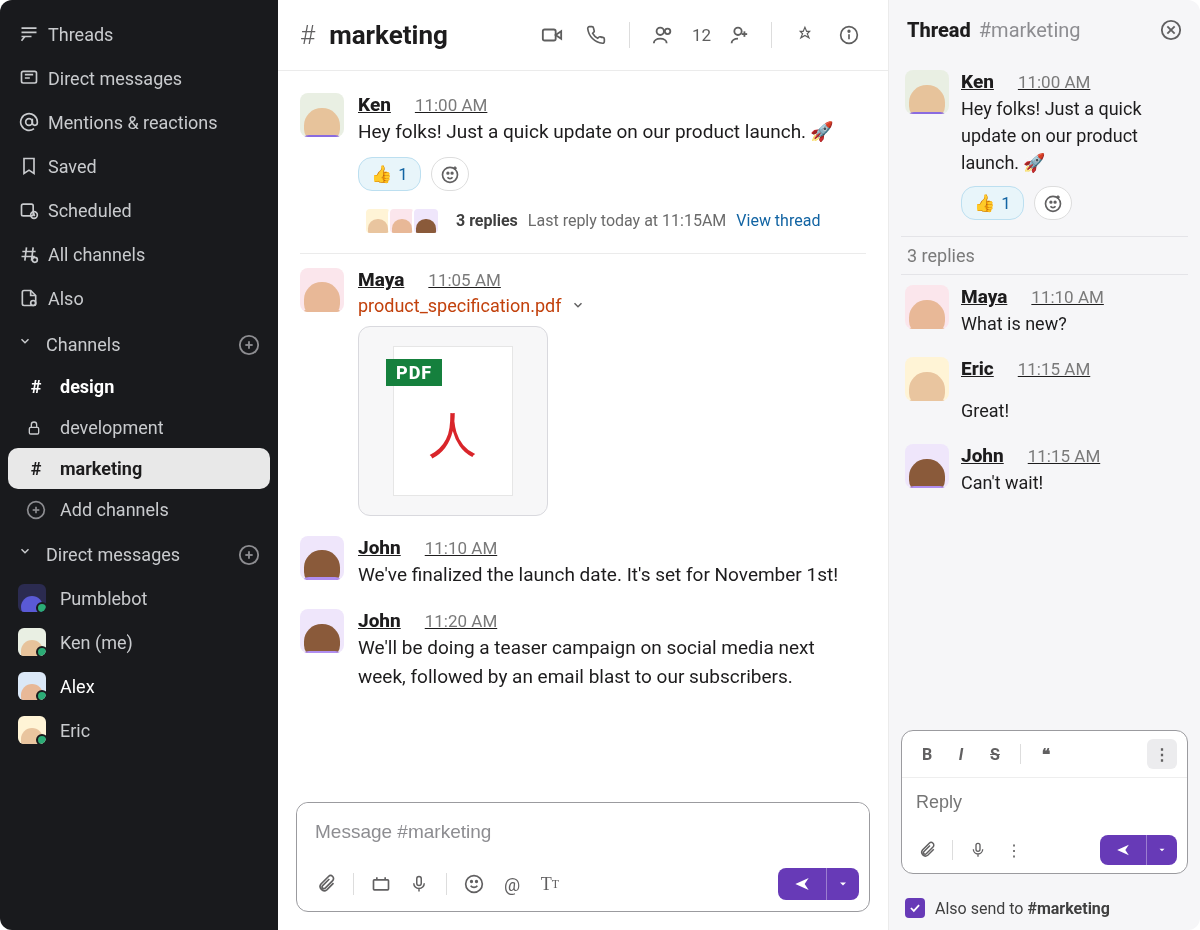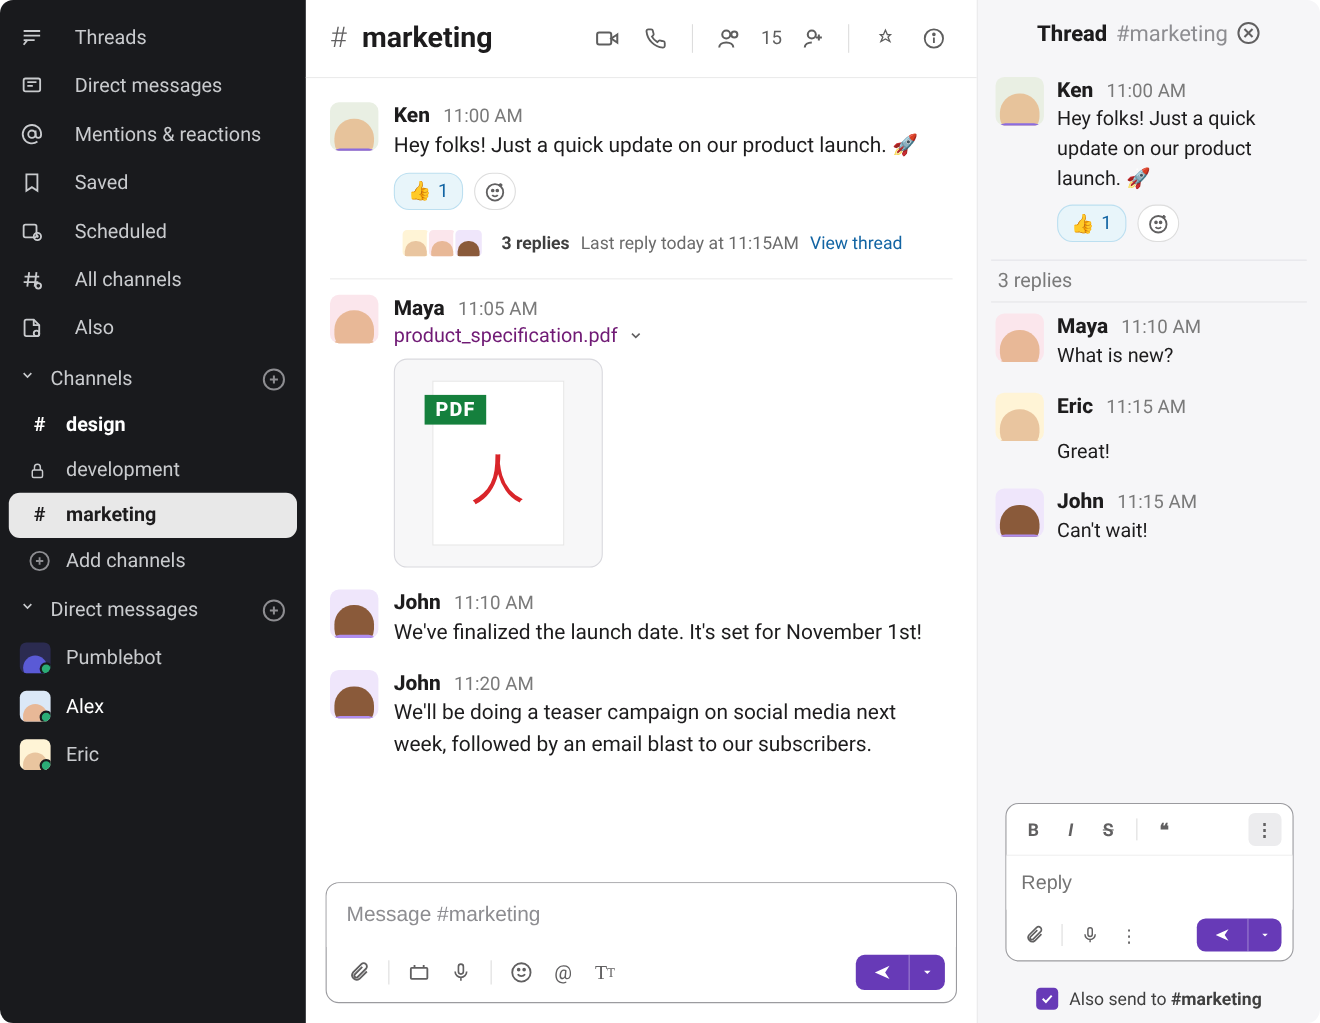--- a/index.html
+++ b/index.html
@@ -1,21 +1,21 @@
 <!DOCTYPE html>
 <html><head>
 <meta charset="utf-8">
 <style>
 * { box-sizing: border-box; margin: 0; padding: 0; }
 body { font-family: -apple-system, BlinkMacSystemFont, "Segoe UI", Roboto, Helvetica, Arial, sans-serif; background: #fff; color: #1d1c1d; }
 .app { display: flex; width: 1200px; height: 930px; overflow: hidden; border-radius: 12px; }
 
 
 .sidebar { width: 278px; background: #191a1d; color: #c9cbce; display: flex; flex-direction: column; padding-top: 12px; font-size: 18px; }
-.sb-item { display: flex; align-items: center; gap: 28px; padding: 11px 18px; cursor: pointer; }
+.sb-item { display: flex; align-items: center; gap: 8px; padding: 11px 18px; cursor: pointer; }
 .sb-item .ic { width: 22px; height: 22px; flex-shrink:0; display:flex; align-items:center; justify-content:center; }
 .sb-heading { display: flex; align-items: flex-start; padding: 14px 18px 10px 18px; gap: 14px; color: #c9cbce; }
 .sb-heading .plus { margin-left: auto; color:#888; }
 .ch-item { display:flex; align-items:center; gap:14px; padding:10px 18px; cursor:pointer; border-radius: 10px; margin: 0 8px; }
 .ch-item .ic { width:20px; text-align:center; }
 .ch-item.bold { font-weight:700; color:#fff; }
 .ch-item.active { background:#e8e8e8; color:#1d1c1d; font-weight:700; }
 .dm-item { display:flex; align-items:center; gap:14px; padding:8px 18px; cursor:pointer; }
 .dm-avatar { width:28px; height:28px; border-radius:6px; position:relative; flex-shrink:0; }
 .dm-avatar .presence { position:absolute; bottom:-2px; right:-2px; width:12px; height:12px; border-radius:50%; background:#2bac76; border:2px solid #191a1d; }
@@ -28,54 +28,54 @@
 .ch-header .name { font-size:26px; font-weight:700; }
 .ch-header .spacer { flex:1; }
 .ch-header .hicon { width:34px; height:34px; display:flex; align-items:center; justify-content:center; color:#5e5e5e; cursor:pointer; }
 .ch-header .sep { width:1px; height:26px; background:#ddd; margin:0 6px; }
 .ch-header .count { font-size:17px; color:#5e5e5e; margin-left:2px; }
 
 .messages { flex:1; overflow-y:auto; padding: 8px 22px 0 22px; }
 .msg { display:flex; gap:14px; padding: 14px 0 6px 0; }
 .avatar { width:44px; height:44px; border-radius:8px; flex-shrink:0; }
 .msg-body { flex:1; min-width:0; }
-.msg-head { display:flex; align-items:baseline; gap:12px; }
+.msg-head { display:flex; align-items:baseline; gap:24px;text-decoration:underline; }
 .msg-head .author { font-weight:800; font-size:19px; }
 .msg-head .time { color:#7a7a7a; font-size:17px; }
 .msg-text { font-size:19px; color:#1d1c1d; margin-top:2px; line-height:1.5; }
 .reactions { display:flex; gap:10px; margin-top:10px; }
 .react { display:flex; align-items:center; gap:6px; background:#e8f5fa; border:1px solid #bcdff0; border-radius:14px; padding:4px 12px; font-size:17px; color:#1264a3; cursor:pointer;}
 .react-add { width:38px; height:34px; border:1px solid #ddd; border-radius:17px; display:flex; align-items:center; justify-content:center; color:#616061; cursor:pointer; background:#fff;}
 
 .thread-summary { display:flex; align-items:center; gap:10px; padding:10px 0 18px 0; border-bottom:1px solid #ebebeb; }
 .ts-avs { display:flex; }
 .ts-av { width:28px; height:28px; border-radius:6px; border:2px solid #fff; margin-left:-4px; }
 .ts-replies { font-weight:700; color:#3f3f3f; margin-left:6px;}
 .ts-last { color:#6b6b6b; }
 .ts-link { color:#1264a3; cursor:pointer; }
 
-.file-line { display:flex; align-items:center; gap:10px; color:#701a75; font-size:18px; margin-top:4px;}
+.file-line { display:flex; align-items:center; gap:10px; color:#c2410c; font-size:18px; margin-top:4px;}
 .file-card { margin-top:10px; border:1px solid #d9d9de; border-radius:12px; width:190px; height:190px; display:flex; align-items:center; justify-content:center; background:#f7f7f8; position:relative;}
 .pdf-inner { width:120px; height:150px; background:#fff; border:1px solid #e6e6e6; position:relative; display:flex; flex-direction:column; align-items:center;}
 .pdf-badge { position:absolute; top:12px; left:-8px; background:#15803d; color:#fff; font-weight:800; font-size:18px; padding:3px 10px; letter-spacing:1px;}
 .pdf-glyph { margin-top:56px; color:#d9252a; font-size:48px; font-family: serif;}
 
 .composer { margin:10px 18px 18px 18px; border:1.5px solid #9b9b9f; border-radius:12px; }
 .composer input { width:100%; border:none; outline:none; padding:18px 18px; font-size:19px; border-radius:12px 12px 0 0;}
 .composer input::placeholder{color:#8d8d91;}
 .ctoolbar { display:flex; align-items:center; gap:4px; padding:6px 10px 10px 12px;}
 .ctoolbar .cicon { width:34px; height:34px; display:flex; align-items:center; justify-content:center; color:#616061; cursor:pointer; font-size:18px;}
 .ctoolbar .csep { width:1px; height:22px; background:#ddd; margin:0 6px;}
 .send-btn { margin-left:auto; background:#673ab7; border-radius:8px; display:flex; align-items:stretch; overflow:hidden;}
 .send-btn .s1 { padding:8px 14px; display:flex; align-items:center; justify-content:center;}
 .send-btn .s2 { padding:8px 10px; border-left:1px solid rgba(255,255,255,.35); display:flex; align-items:center;}
 .send-btn svg { fill:#fff; }
 
 
-.thread { width:312px; background:#f6f6f8; border-left:1px solid #ebebeb; display:flex; flex-direction:column;align-items:center;}
+.thread { width:312px; background:#f6f6f8; border-left:1px solid #ebebeb; display:flex; flex-direction:column;}
 .thead { display:flex; align-items:center; padding:18px 18px; gap:8px;}
 .thead .tt { font-weight:800; font-size:20px;}
 .thead .tc { color:#8d8d91; font-size:20px;}
 .thead .close { margin-left:auto; color:#616061; cursor:pointer;}
 .t-body { padding: 0 12px; flex:1; overflow:auto;}
 .t-msg { display:flex; gap:12px; padding:10px 4px;}
 .t-av { width:44px; height:44px; border-radius:8px; flex-shrink:0;}
 .t-reply-count { color:#7a7a7a; padding:8px 6px; font-size:18px; border-top:1px solid #e4e4e8; border-bottom:1px solid #e4e4e8; margin-top:6px;}
 .t-composer { margin:12px; border:1.5px solid #9b9b9f; border-radius:12px; background:#fff;}
 .t-format { display:flex; align-items:center; gap:4px; padding:8px 10px; border-bottom:1px solid #eee;}
@@ -236,20 +236,27 @@
       </span>
     </div>
     <div id="sb-dms">
         <div class="dm-item">
           <div class="dm-avatar av-bot">
             <div class="face"></div>
             <div class="presence"></div>
           </div>
           <span>Pumblebot</span>
         </div>
+        <div class="dm-item">
+          <div class="dm-avatar av-ken">
+            <div class="face"></div>
+            <div class="presence"></div>
+          </div>
+          <span>Ken (me)</span>
+        </div>
         <div class="dm-item bold">
           <div class="dm-avatar av-alex">
             <div class="face"></div>
             <div class="presence"></div>
           </div>
           <span>Alex</span>
         </div>
         <div class="dm-item">
           <div class="dm-avatar av-eric">
             <div class="face"></div>
@@ -277,21 +284,21 @@
           </svg>
         </div>
       <div class="sep"></div>
       <div class="hicon">
           <svg width="22" height="22" viewBox="0 0 24 24" fill="none" stroke="#5e5e5e" stroke-width="2">
             <circle cx="9" cy="8" r="4"></circle>
             <path d="M2 21c0-3 3-5 7-5s7 2 7 5"></path>
             <circle cx="17" cy="8" r="3"></circle>
           </svg>
         </div>
-      <span class="count">15</span>
+      <span class="count">12</span>
       <div class="hicon">
           <svg width="22" height="22" viewBox="0 0 24 24" fill="none" stroke="#5e5e5e" stroke-width="2">
             <circle cx="12" cy="8" r="4"></circle>
             <path d="M5 21c0-3 3-5 7-5"></path>
             <line x1="19" y1="8" x2="19" y2="14"></line>
             <line x1="16" y1="11" x2="22" y2="11"></line>
           </svg>
         </div>
       <div class="sep"></div>
       <div class="hicon">

